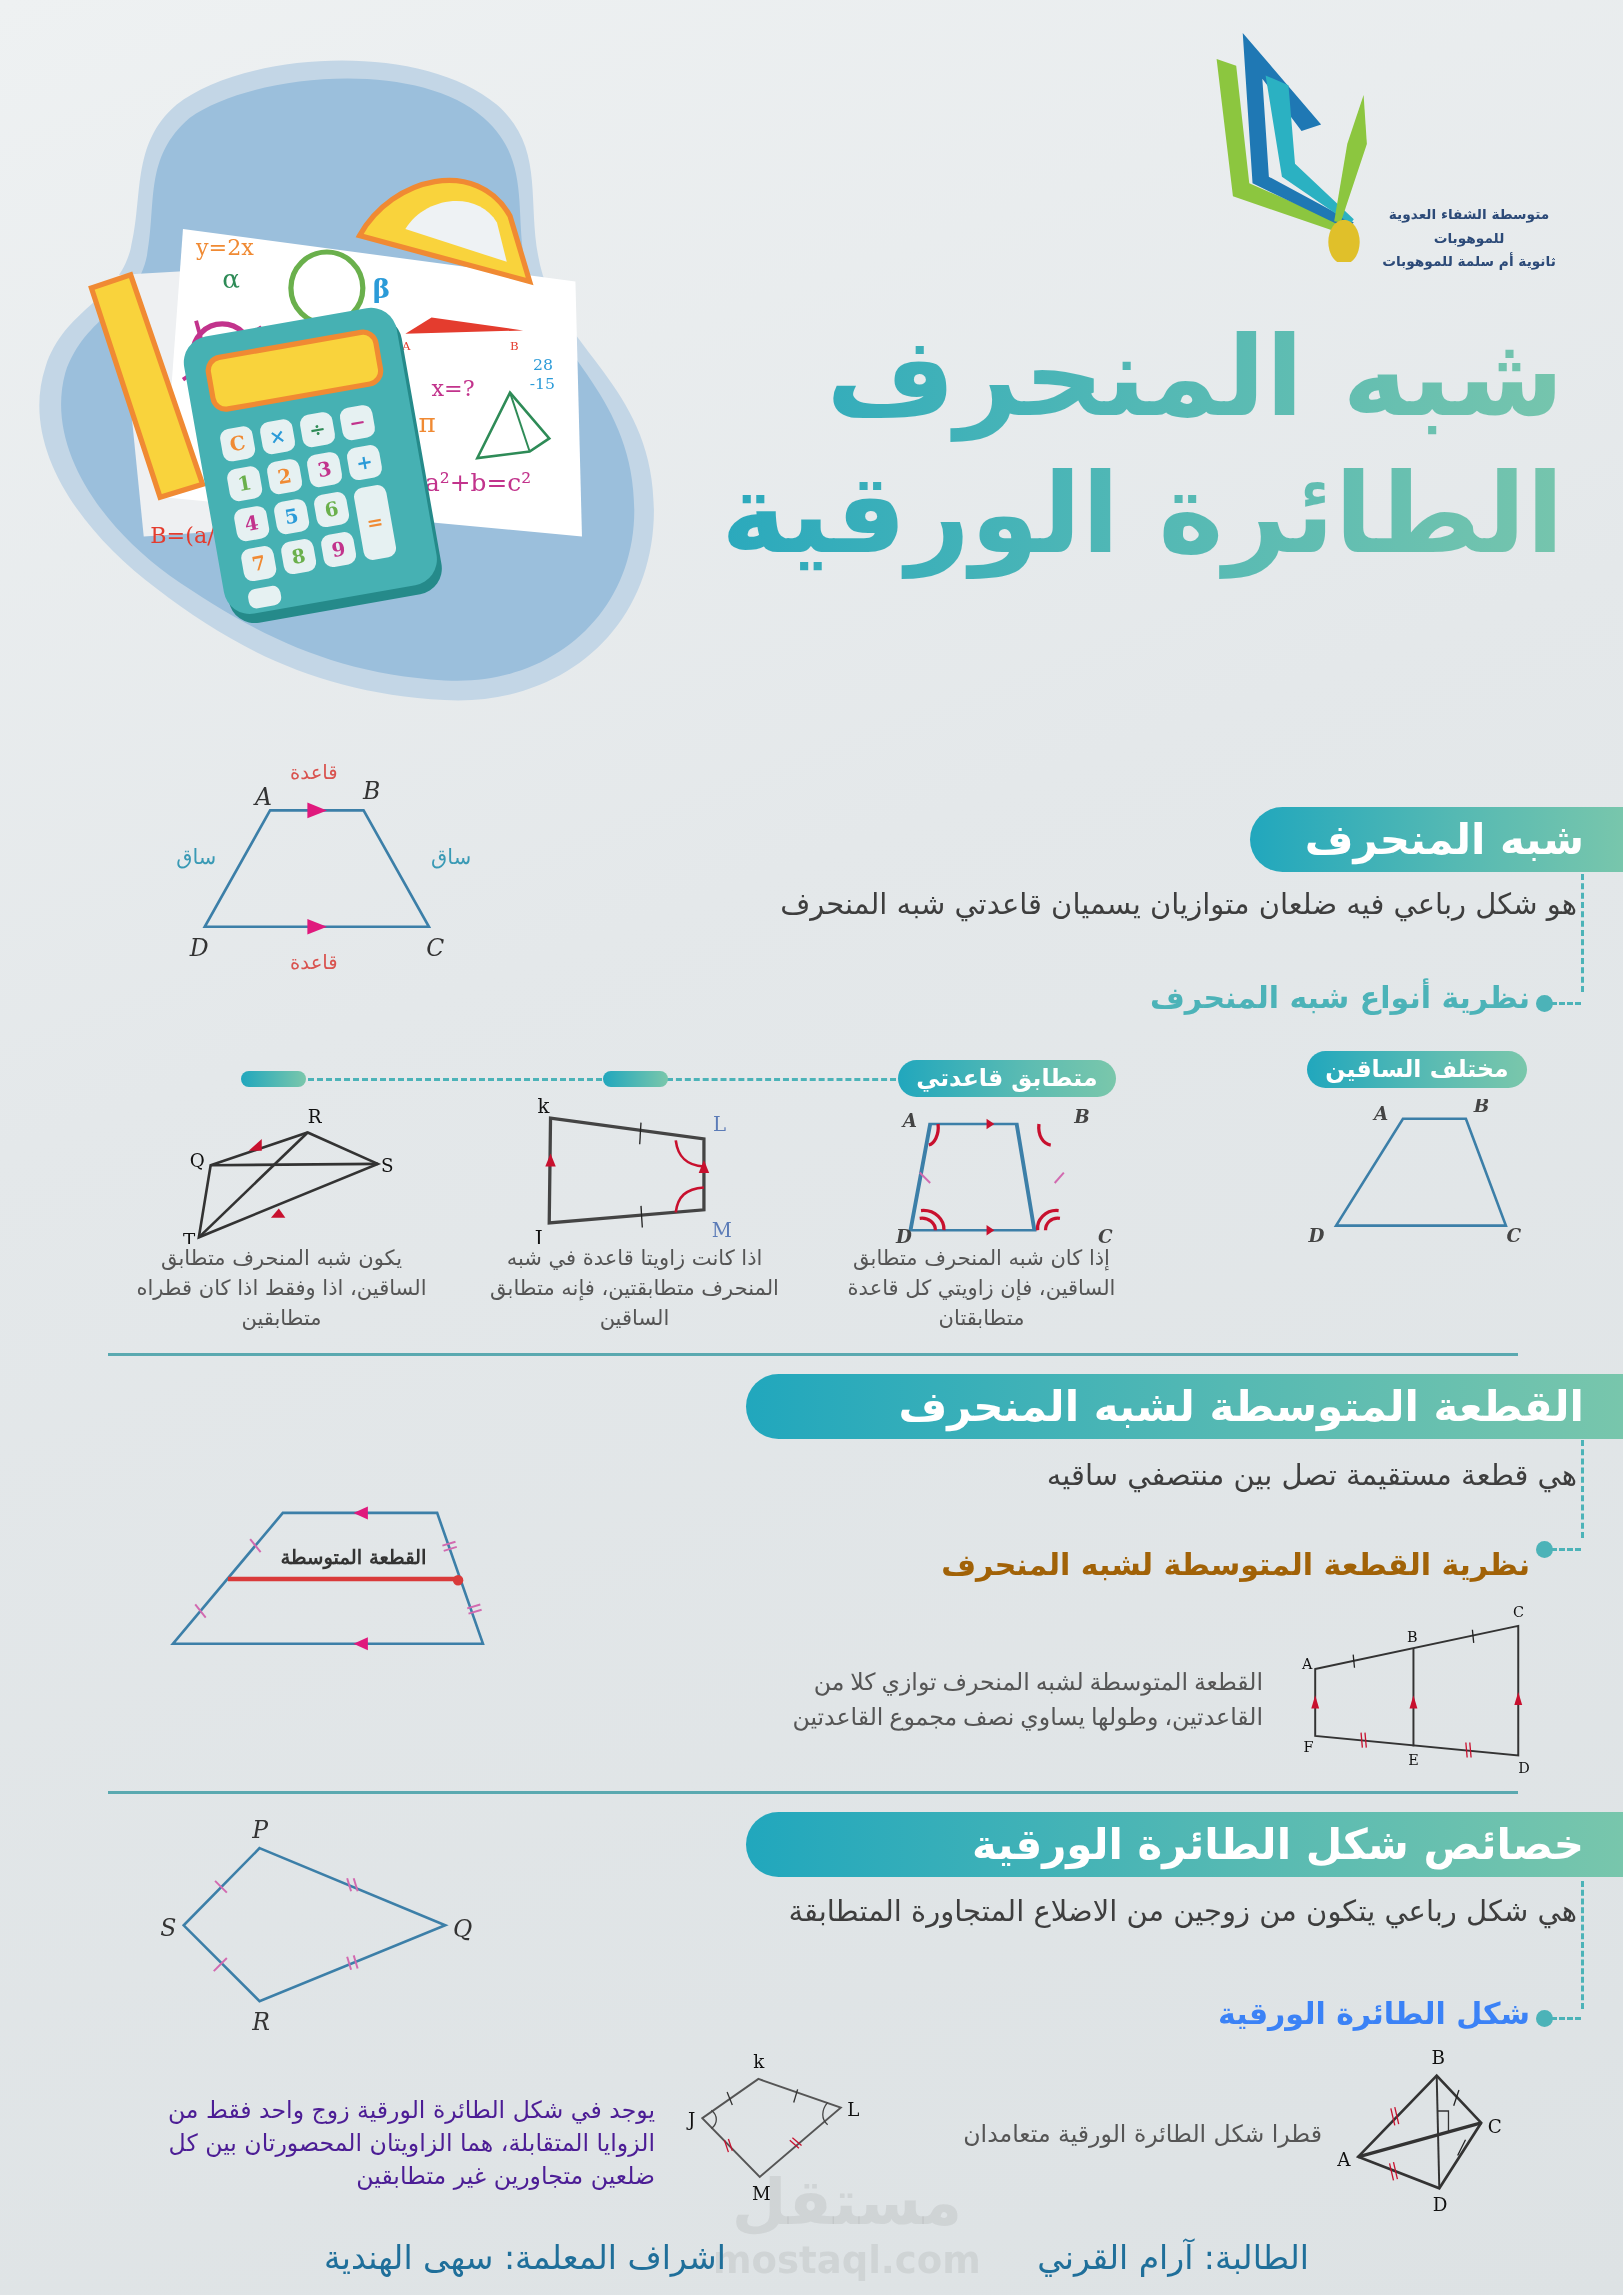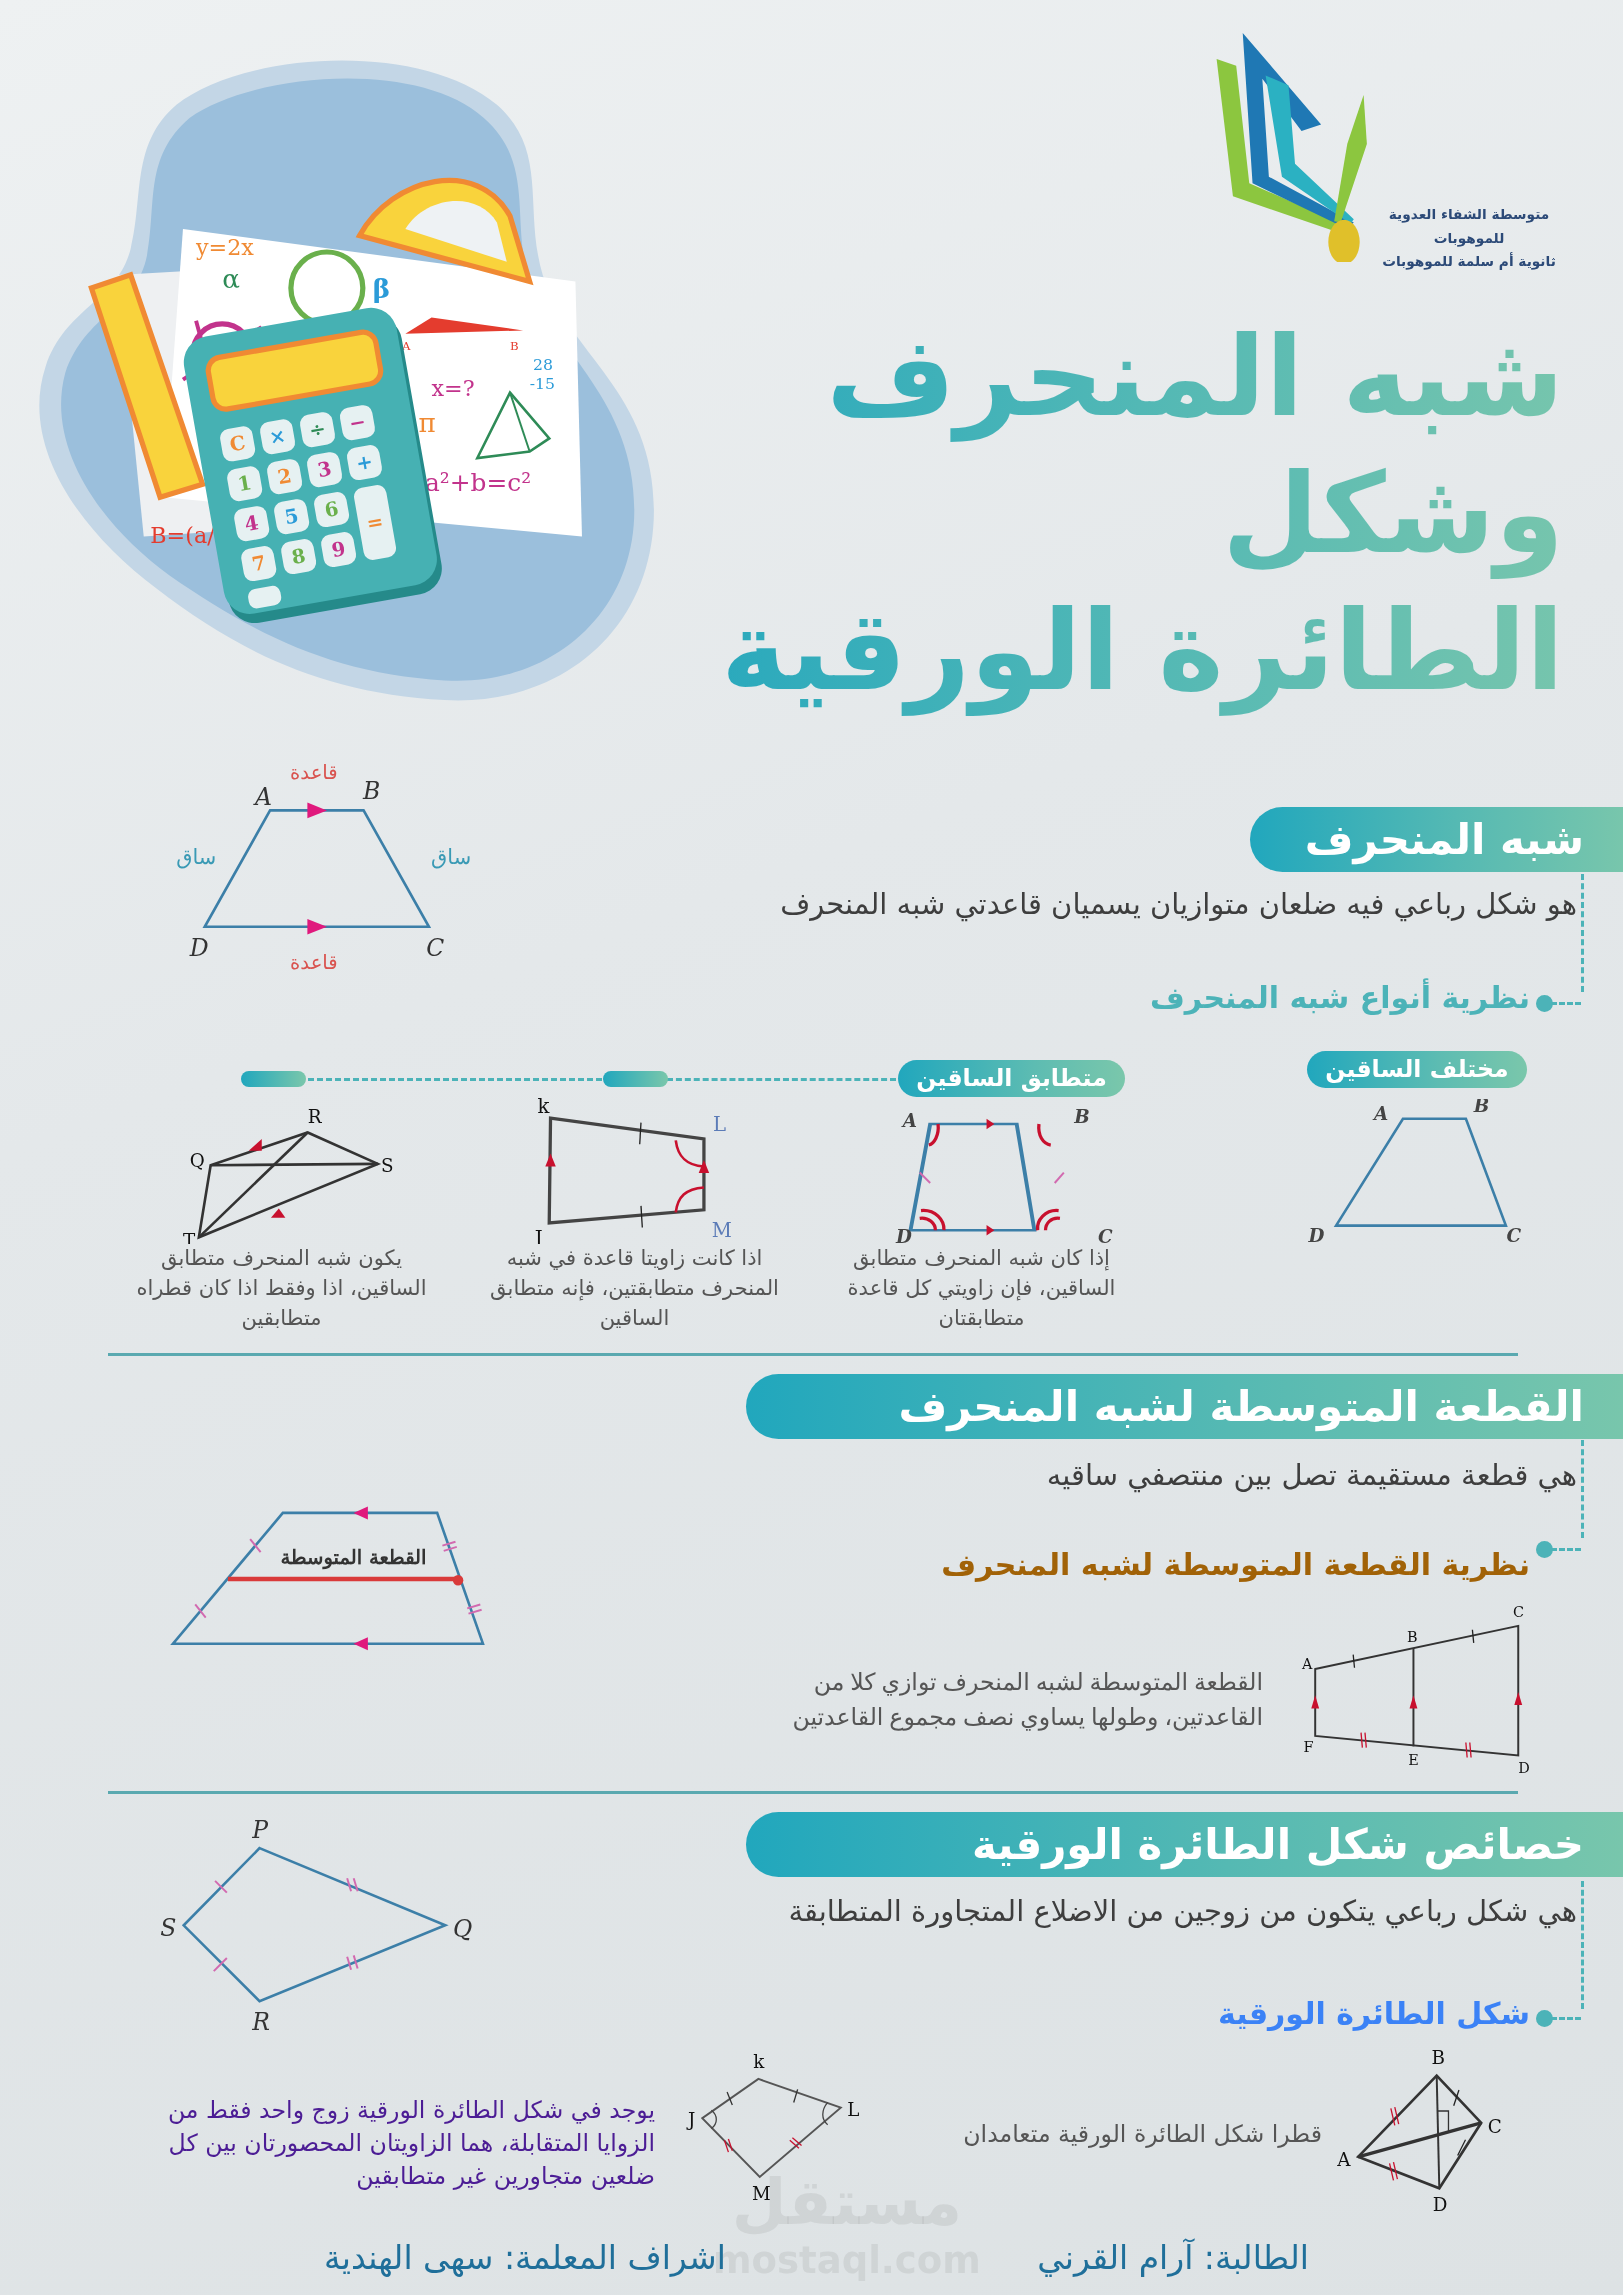--- a/index.html
+++ b/index.html
@@ -120,21 +120,20 @@
     <ellipse cx="225" cy="350" rx="24" ry="34" fill="#e0c02a"></ellipse>
   </svg>
   <div class="logo-text rtl">
     <div>متوسطة الشفاء العدوية للموهوبات</div>
     <div>ثانوية أم سلمة للموهوبات</div>
   </div>
 </div>
 
 <div class="abs title rtl">
   <div>شبه المنحرف</div>
-  <div>وشكل</div>
   <div>الطائرة الورقية</div>
 </div>
 
 <div class="pill rtl" style="top:807px;width:373px;">شبه المنحرف</div>
 <div class="def rtl" style="top:887px;margin-left:38px;">هو شكل رباعي فيه ضلعان متوازيان يسميان قاعدتي شبه المنحرف</div>
 <div class="dashv" style="right:39px;top:874px;height:118px;"></div>
 <div class="dashh" style="right:42px;top:1002px;width:30px;"></div>
 <div class="dot" style="right:70px;top:995px;"></div>
 <div class="sub rtl" style="right:93px;top:980px;color:#4cb3b8;margin-left:24px;">نظرية أنواع شبه المنحرف</div>
 
@@ -148,21 +147,21 @@
     <text x="412" y="320" font-size="36" font-style="italic" fill="#333">C</text>
     <text x="50" y="320" font-size="36" font-style="italic" fill="#333">D</text>
     <text x="240" y="50" font-size="30" fill="#d9534f" text-anchor="middle" font-family="DejaVu Sans, sans-serif">قاعدة</text>
     <text x="240" y="340" font-size="30" fill="#d9534f" text-anchor="middle" font-family="DejaVu Sans, sans-serif">قاعدة</text>
     <text x="60" y="180" font-size="32" fill="#3a9ab5" text-anchor="middle" font-family="DejaVu Sans, sans-serif">ساق</text>
     <text x="450" y="180" font-size="32" fill="#3a9ab5" text-anchor="middle" font-family="DejaVu Sans, sans-serif">ساق</text>
   </svg>
 </div>
 
 <div class="small-pill rtl" style="left:1307px;top:1051px;">مختلف الساقين</div>
-<div class="small-pill rtl" style="left:898px;top:1060px;">متطابق الساقين</div>
+<div class="small-pill rtl" style="left:898px;top:1060px;">متطابق قاعدتي</div>
 <div class="dashh" style="left:667px;top:1078px;width:229px;"></div>
 <div class="stub" style="left:603px;top:1071px;"></div>
 <div class="dashh" style="left:308px;top:1078px;width:294px;"></div>
 <div class="stub" style="left:241px;top:1071px;"></div>
 
 <div class="abs" style="left:1302px;top:1099px;width:236px;height:151px;">
   <svg width="236" height="151" viewBox="0 0 360 230">
     <polygon points="154,30 250,30 311,193 52,193" fill="none" stroke="#3c7fa8" stroke-width="4"></polygon>
     <text x="110" y="32" font-size="28" font-style="italic" font-weight="bold" fill="#444">A</text>
     <text x="262" y="20" font-size="28" font-style="italic" font-weight="bold" fill="#444">B</text>

